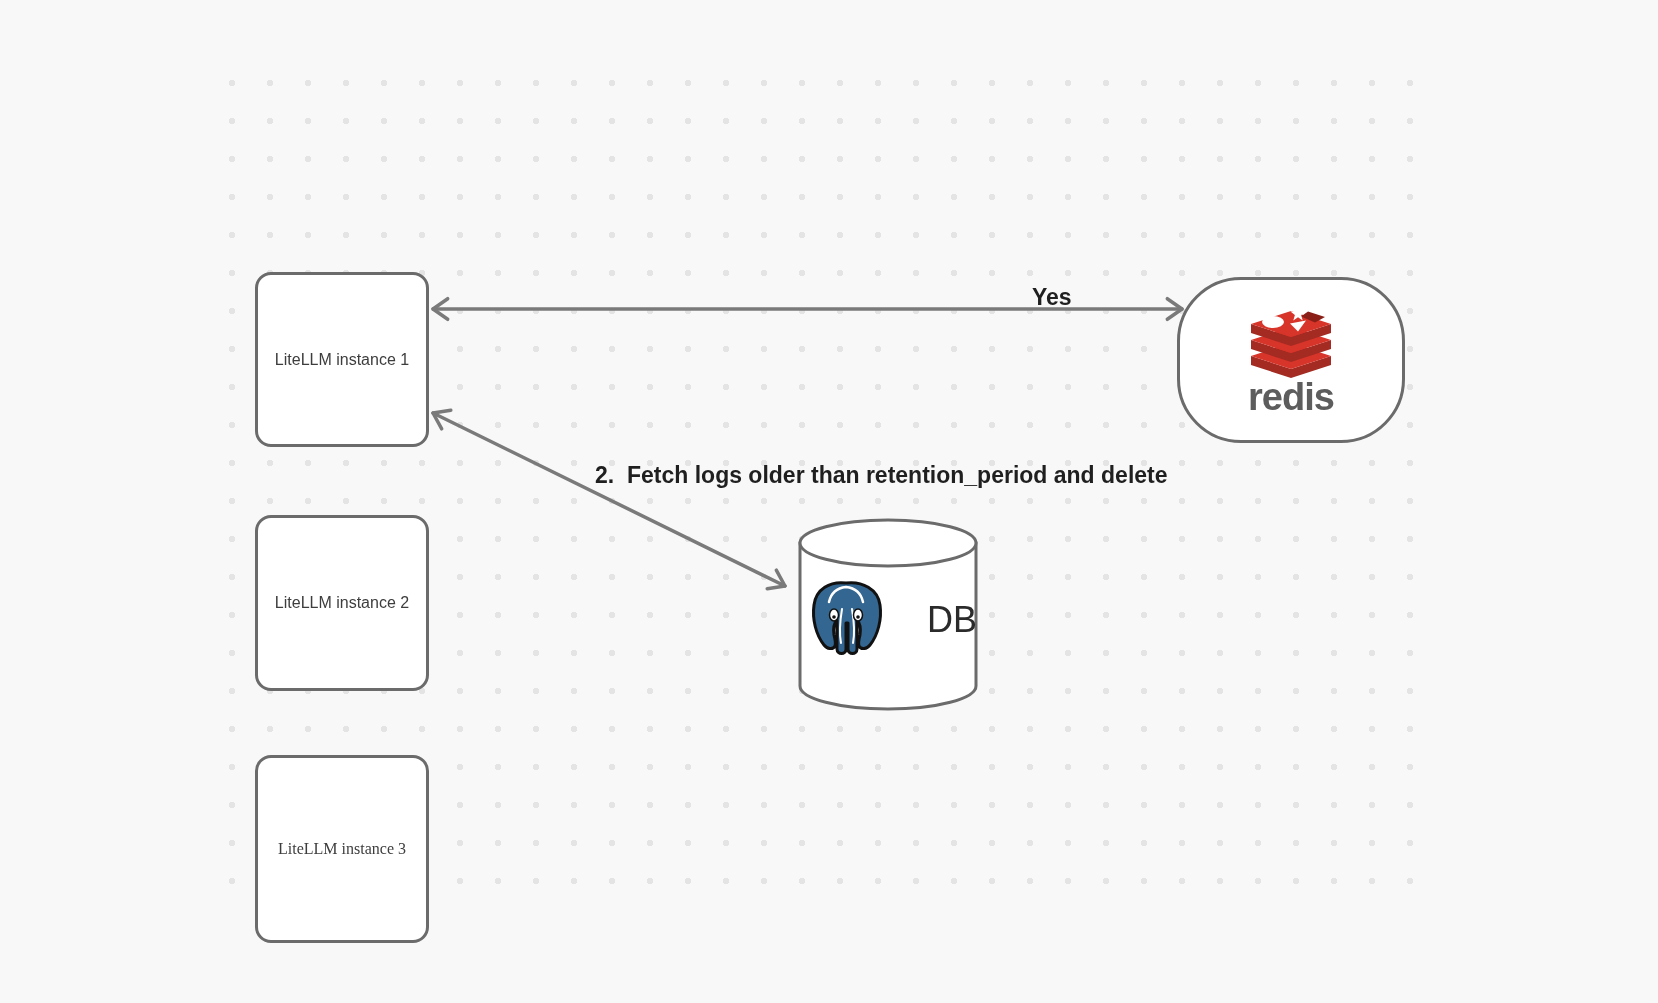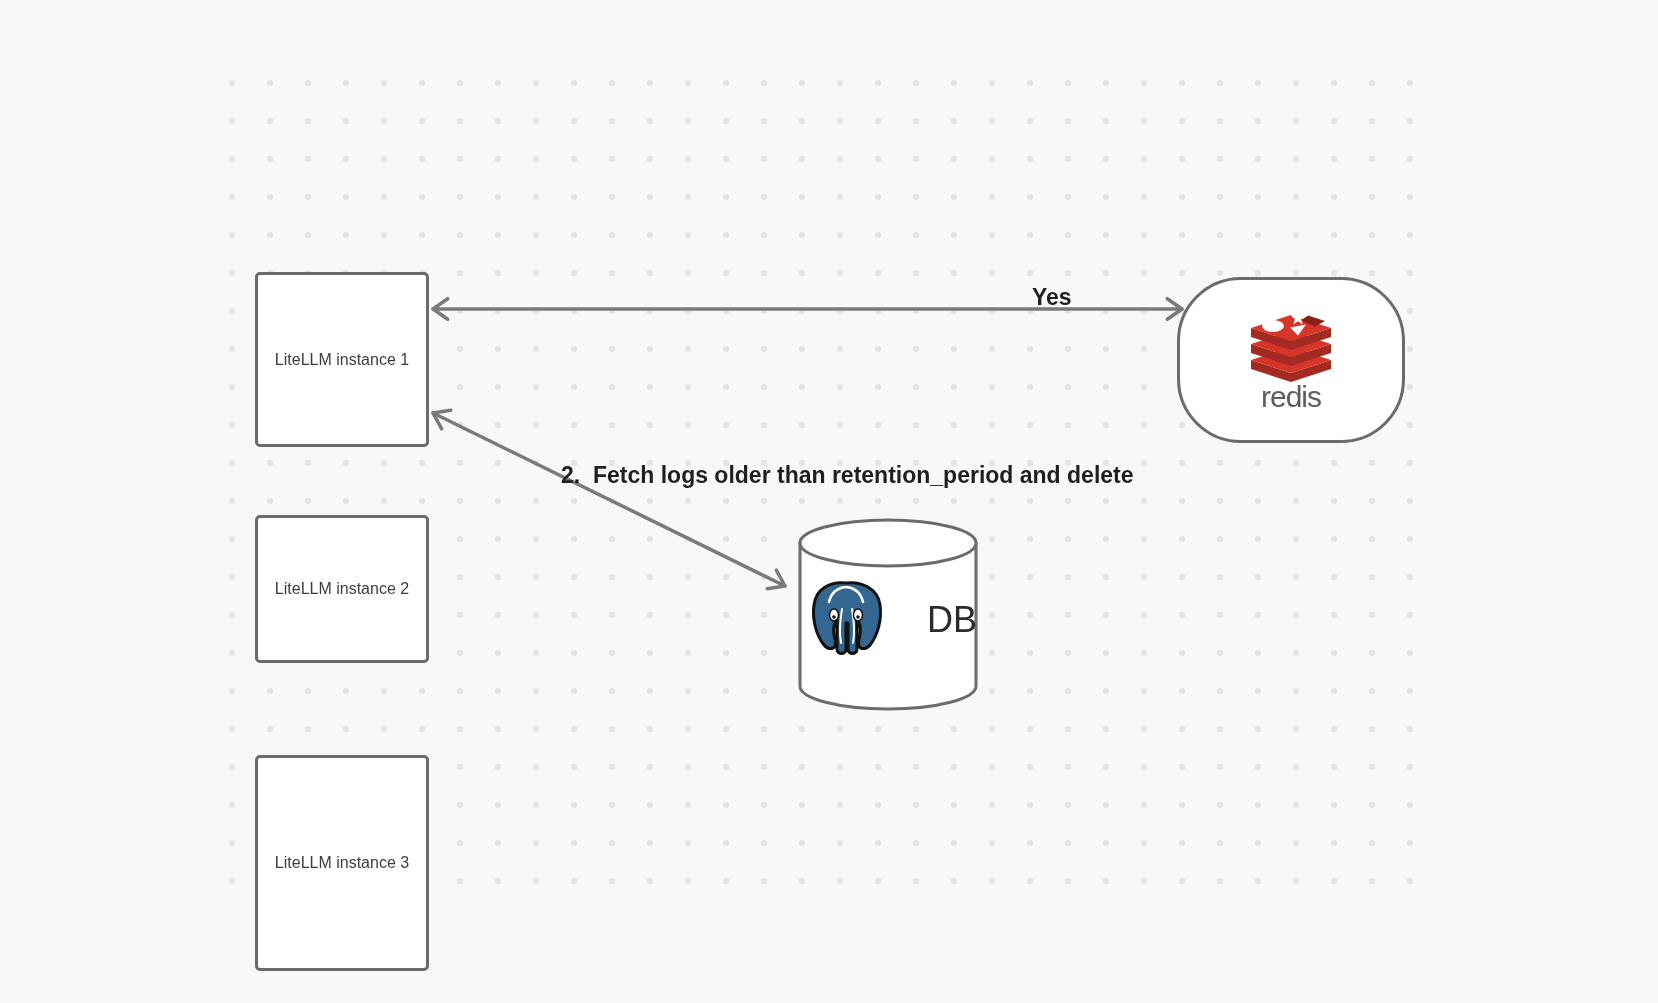--- a/index.html
+++ b/index.html
@@ -18,49 +18,49 @@
   .dots{
     position:absolute;left:213px;top:64px;width:1217px;height:837px;
     background-image:radial-gradient(circle at 19px 19px, var(--dot) 3.2px, transparent 3.5px);
     background-size:38px 38px;
   }
   svg.arrows{position:absolute;left:0;top:0;width:1658px;height:1003px;}
   .node-box{
     position:absolute;width:174px;height:175px;
     background:var(--node-fill);
     border:3px solid var(--node-stroke);
-    border-radius:5px;
+    border-radius:16px;
     display:flex;align-items:center;justify-content:center;
     box-sizing:border-box;
   }
   .node-box span{
     font-size:16px;color:var(--node-label-text);line-height:1.2;text-align:center;
   }
   #box1{left:255px;top:272px;}
-  #box2{left:255px;top:515px;height:148px;}
-  #box3{left:255px;top:755px;height:216px;}
+  #box2{left:255px;top:515px;height:176px;}
+  #box3{left:255px;top:755px;height:188px;font-family:Liberation Serif, serif;}
   .redis-node{
     position:absolute;left:1177px;top:277px;width:228px;height:166px;
     background:var(--node-fill);
     border:3px solid var(--node-stroke);
     border-radius:64px;
     box-sizing:border-box;
     display:flex;flex-direction:column;align-items:center;justify-content:center;
   }
   .redis-word{
-    font-size:30px;font-weight:normal;letter-spacing:-1px;
+    font-size:38px;font-weight:bold;letter-spacing:-1px;
     color:var(--redis-wordmark);line-height:1;margin-top:-2px;text-align:center;
   }
   .edge-label{
     position:absolute;font-size:23px;font-weight:bold;line-height:1;
     color:var(--label-text);white-space:pre;
   }
   #edge1-label{left:491px;top:286px;}
   #edge1-reply{left:1032px;top:286px;}
-  #edge2-label{left:561px;top:464px;}
+  #edge2-label{left:595px;top:464px;}
   .db-cyl{position:absolute;left:795px;top:516px;}
   .pg-elephant{position:absolute;left:806px;top:579px;}
   .db-label{
     position:absolute;left:927px;top:602px;
     font-size:36px;color:var(--db-label-text);line-height:1;
   }
 </style>
 </head>
 <body>
 

